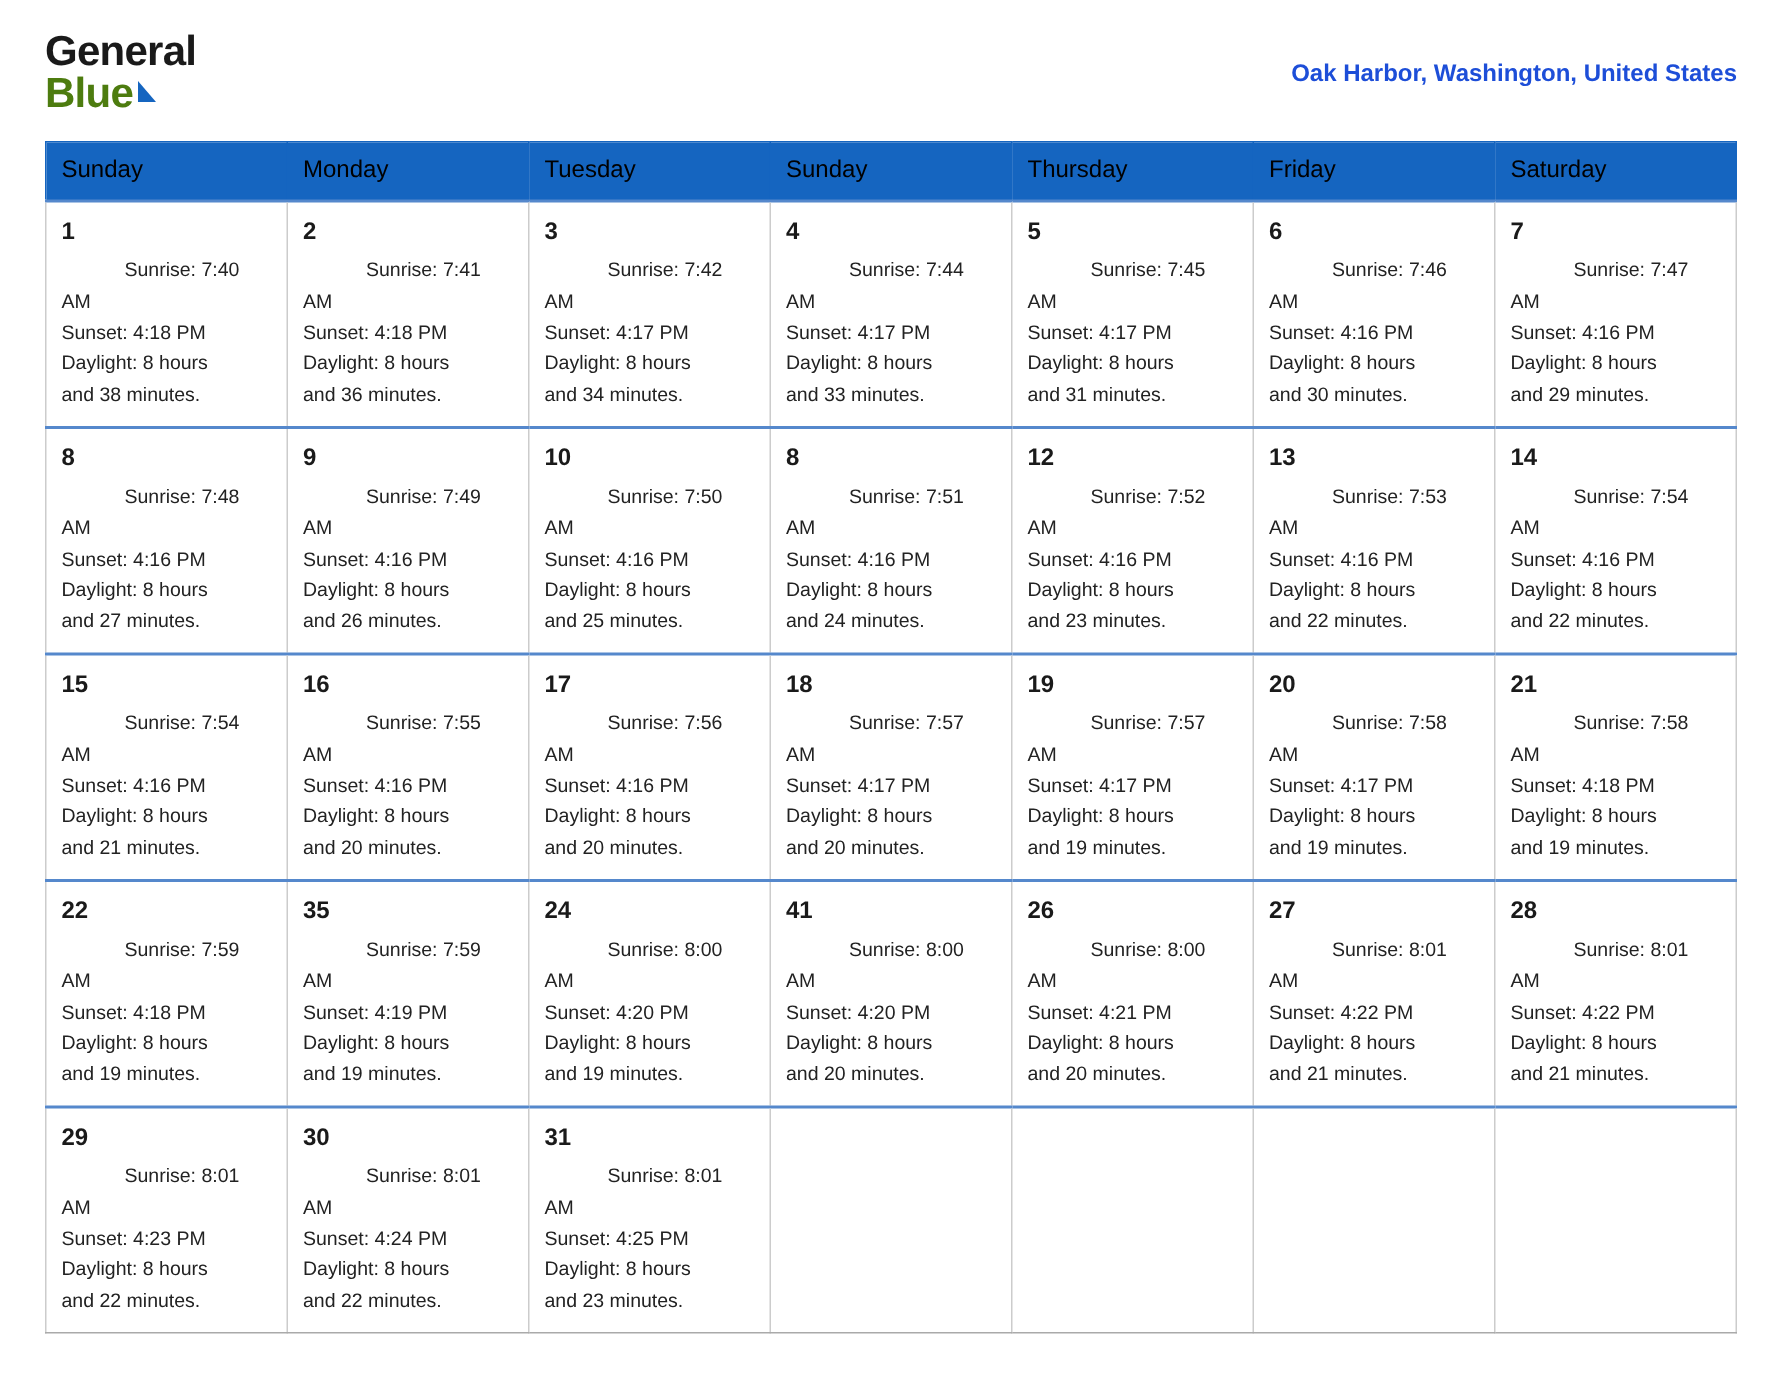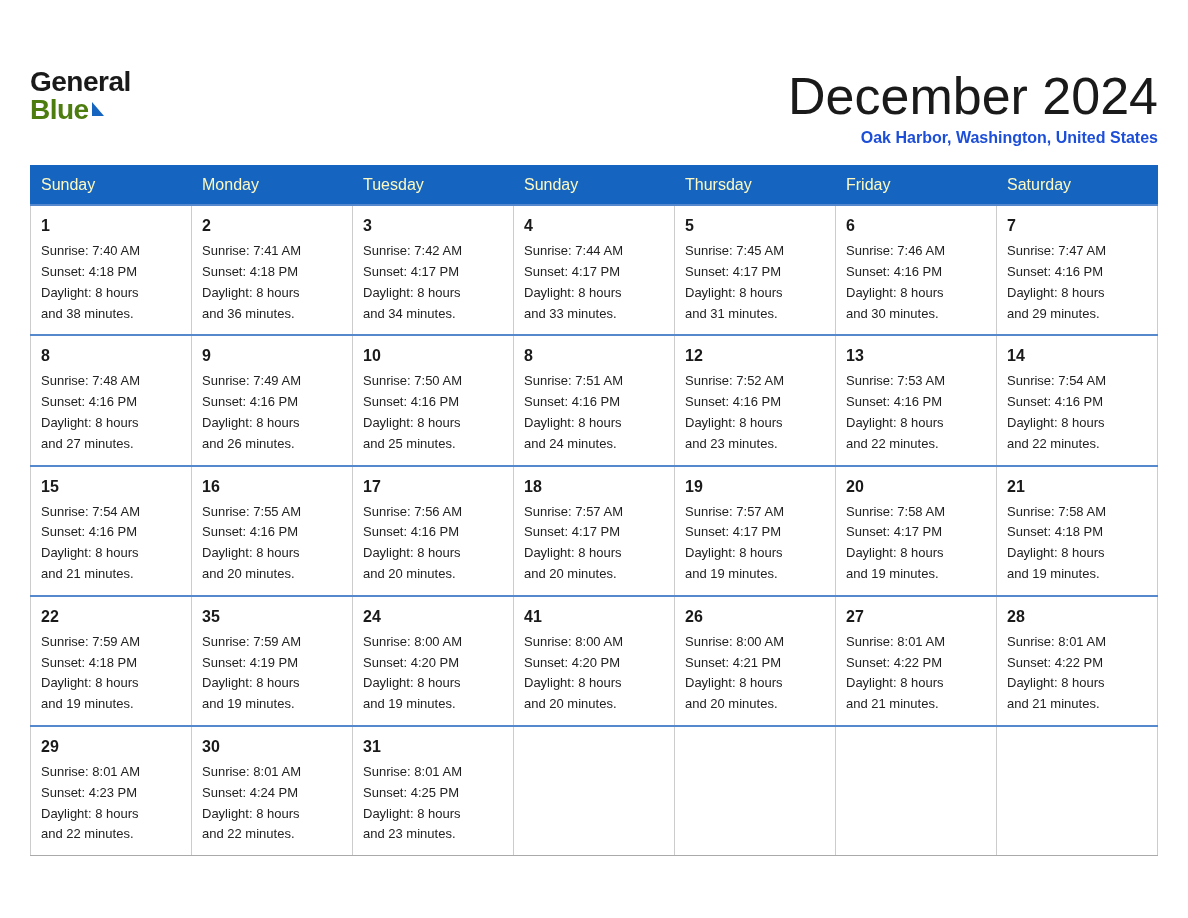--- a/index.html
+++ b/index.html
@@ -6,23 +6,22 @@
     body {
       font-family: Arial, Helvetica, sans-serif;
       background: #fff;
       padding: 20px 30px;
       width: 1188px;
       min-height: 918px;
     }
     .header {
       display: flex;
       justify-content: space-between;
-      align-items: flex-start;
+      align-items: center;
       margin-bottom: 18px;
-      margin-top: 48px;
     }
     .logo {
       display: flex;
       flex-direction: column;
       line-height: 1;
     }
     .logo-general {
       font-size: 28px;
       font-weight: bold;
       color: #1a1a1a;
@@ -61,21 +60,21 @@
       margin-top: 4px;
       font-weight: bold;
     }
     .calendar {
       width: 100%;
       border-collapse: collapse;
       border: 1px solid #aaa;
     }
     .calendar th {
       background-color: #1565c0;
-      color: #fef9c3;
+      color: #000000;
       font-size: 16px;
       font-weight: normal;
       padding: 10px 10px;
       text-align: left;
       border: 1px solid #1565c0;
     }
     .calendar td {
       vertical-align: top;
       padding: 8px 10px 10px 10px;
       border: 1px solid #ccc;
@@ -89,20 +88,21 @@
       font-size: 16px;
       font-weight: bold;
       color: #1a1a1a;
       display: block;
       margin-bottom: 3px;
     }
     .day-info {
       font-size: 13px;
       color: #222;
       line-height: 1.6;
+      margin-left: 42px;
     }
     .empty-cell {
       background: #fff;
     }
     tr:last-child td {
       border-bottom: 1px solid #aaa;
     }
     
     .week-row td {
       border-top: 2px solid #5588cc;
@@ -116,21 +116,20 @@
 
 <div class="header">
   <div class="logo">
     <span class="logo-general">General</span>
     <span class="logo-blue">
       <span>Blue</span>
         <span class="logo-triangle"></span>
     </span>
   </div>
   <div class="title-block">
-    <div class="month-title">December 2024</div>
     <div class="location-title">Oak Harbor, Washington, United States</div>
   </div>
 </div>
 
 <table class="calendar">
   <thead>
     <tr>
     <th>Sunday</th>
         <th>Monday</th>
         <th>Tuesday</th>

